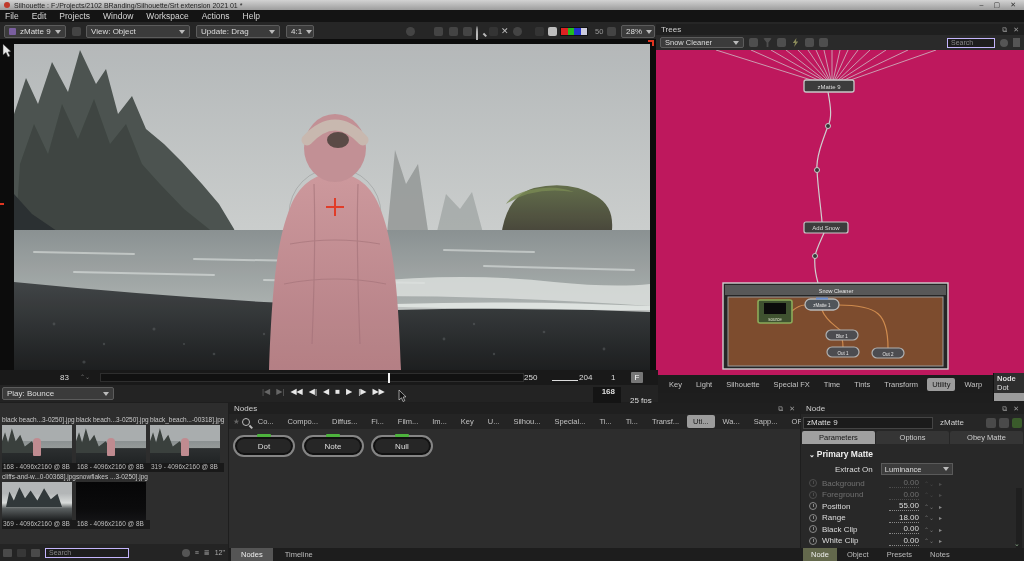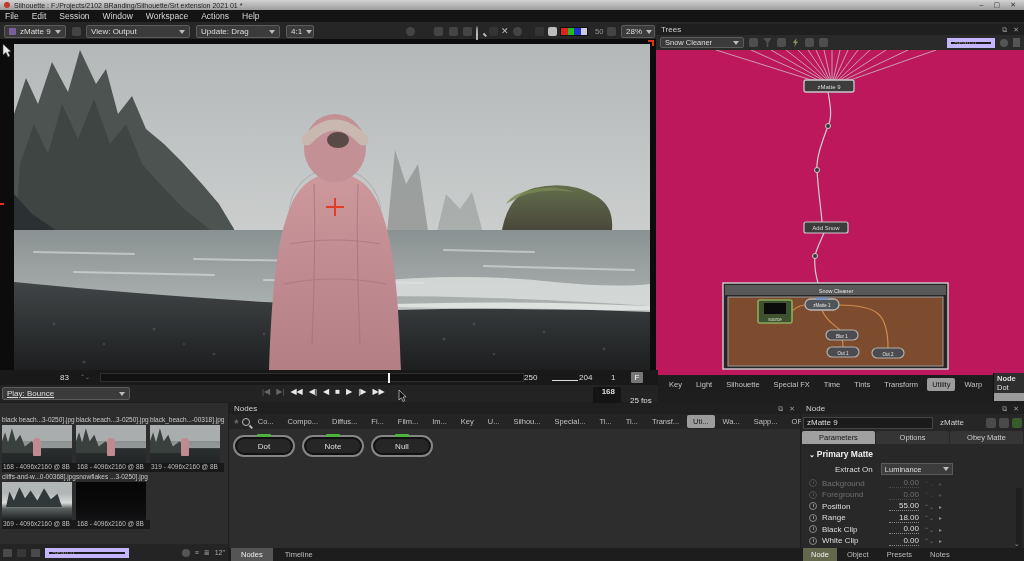--- a/index.html
+++ b/index.html
@@ -37,42 +37,42 @@
   .redmark { position:absolute; background:#e03520; }
 
   
   #trees { left:656px; top:24px; width:368px; height:369px; background:#be185d; }
   .phead { position:absolute; left:0; top:0; width:100%; height:11px; background:#1f1f1f;
     font-size:8px; color:#cfcfcf; display:flex; align-items:center; padding:0 5px; }
   .phead .hicons { margin-left:auto; display:flex; gap:6px; font-size:7px; color:#999; }
   #trees-toolbar { position:absolute; left:0; top:11px; width:100%; height:15px; background:#2a2a2a;
     display:flex; align-items:center; gap:5px; padding:0 4px; }
   #trees-toolbar .ico { width:9px; height:9px; background:#4e4e4e; border-radius:2px; }
-  .search { height:10px; background:#1d1d1d; border:4px solid #c4b5fd; font-size:7px; color:#aaa;
+  .search { height:10px; background:#1d1d1d; border:1px solid #c4b5fd; font-size:7px; color:#aaa;
     width:48px; padding:0 3px; }
   .search::placeholder { color:#888; }
   #tree-tabs { position:absolute; left:0; top:351px; width:340px; height:18px; background:#1d1d1d;
     display:flex; align-items:center; gap:4px; padding:0 8px; font-size:7.5px; color:#c3c3c3; }
   #tree-tabs .tab { padding:2px 5px; border-radius:2px; white-space:nowrap; }
   .tab.selected { background:#9c9c9c; color:#161616; }
   #mini-node { left:993px; top:373px; width:31px; height:28px; background:#2e2e2e;
     border-left:1px solid #111; font-size:7.5px; color:#ddd; padding:1px 3px; z-index:5;}
   #mini-node .bar { position:absolute; left:0; top:20px; width:31px; height:8px; background:#9c9c9c; }
 
   
   #timeline1 { left:0; top:370px; width:658px; height:15px; background:#191919; font-size:8px; color:#ddd;}
   #timeline2 { left:0; top:385px; width:658px; height:17px; background:#232323; font-size:8px; color:#ddd;}
   .spin { display:inline-block; width:5px; }
   #track { position:absolute; left:100px; top:3px; width:424px; height:9px; background:#111;
     border:1px solid #2e2e2e; }
   #playhead { position:absolute; left:287px; top:-1px; width:2px; height:10px; background:#f2f2f2; }
   .tl-num { position:absolute; top:3px; }
   .fbtn { position:absolute; left:631px; top:2px; width:12px; height:11px; background:#777;
     color:#fff; font-size:8px; text-align:center; line-height:11px; border-radius:1px;}
-  #playmode { position:absolute; left:2px; top:2px; width:128px; height:13px;text-decoration:underline; }
+  #playmode { position:absolute; left:2px; top:2px; width:112px; height:13px; }
   #transport { position:absolute; left:262px; top:2px; display:flex; gap:6px; font-size:8px; color:#e8e8e8; }
   #transport .t.dim { color:#666; }
   #fcount { position:absolute; left:593px; top:2px; width:28px; height:20px; background:#141414;
     text-align:right; padding-right:6px;font-weight:bold; }
 
   
   .panel { background:#2d2d2d; }
   
   #sources { left:0; top:403px; width:228px; height:158px; }
   #src-grid { position:absolute; left:2px; top:13px; width:224px; display:flex; flex-wrap:wrap; }
@@ -154,36 +154,36 @@
       <span>–</span>
       <span>▢</span>
       <span>✕</span>
     </span>
   </div>
 
   <div id="menubar" class="abs">
 
   <span class="menu-item">File</span>
       <span class="menu-item">Edit</span>
-      <span class="menu-item">Session</span>
+      <span class="menu-item">Projects</span>
       <span class="menu-item">Window</span>
       <span class="menu-item">Workspace</span>
       <span class="menu-item">Actions</span>
       <span class="menu-item">Help</span>
     </div>
 
   <div id="toolbar" class="abs">
     <div class="dd" style="left:4px;width:62px;">
       <span style="width:7px;height:7px;background:#7a5fa0;border-radius:1px;"></span>
       <span>zMatte 9</span>
         <span class="caret"></span>
     </div>
     <div class="tbicon" style="left:72px;"></div>
     <div class="dd" style="left:86px;width:104px;">
-      <span>View: Output</span>
+      <span>View: Object</span>
         <span class="caret"></span>
     </div>
     <div class="dd" style="left:196px;width:84px;">
       <span>Update: Drag</span>
         <span class="caret"></span>
     </div>
     <div class="dd" style="left:286px;width:28px;">
       <span>4:1</span>
         <span class="caret"></span>
     </div>

